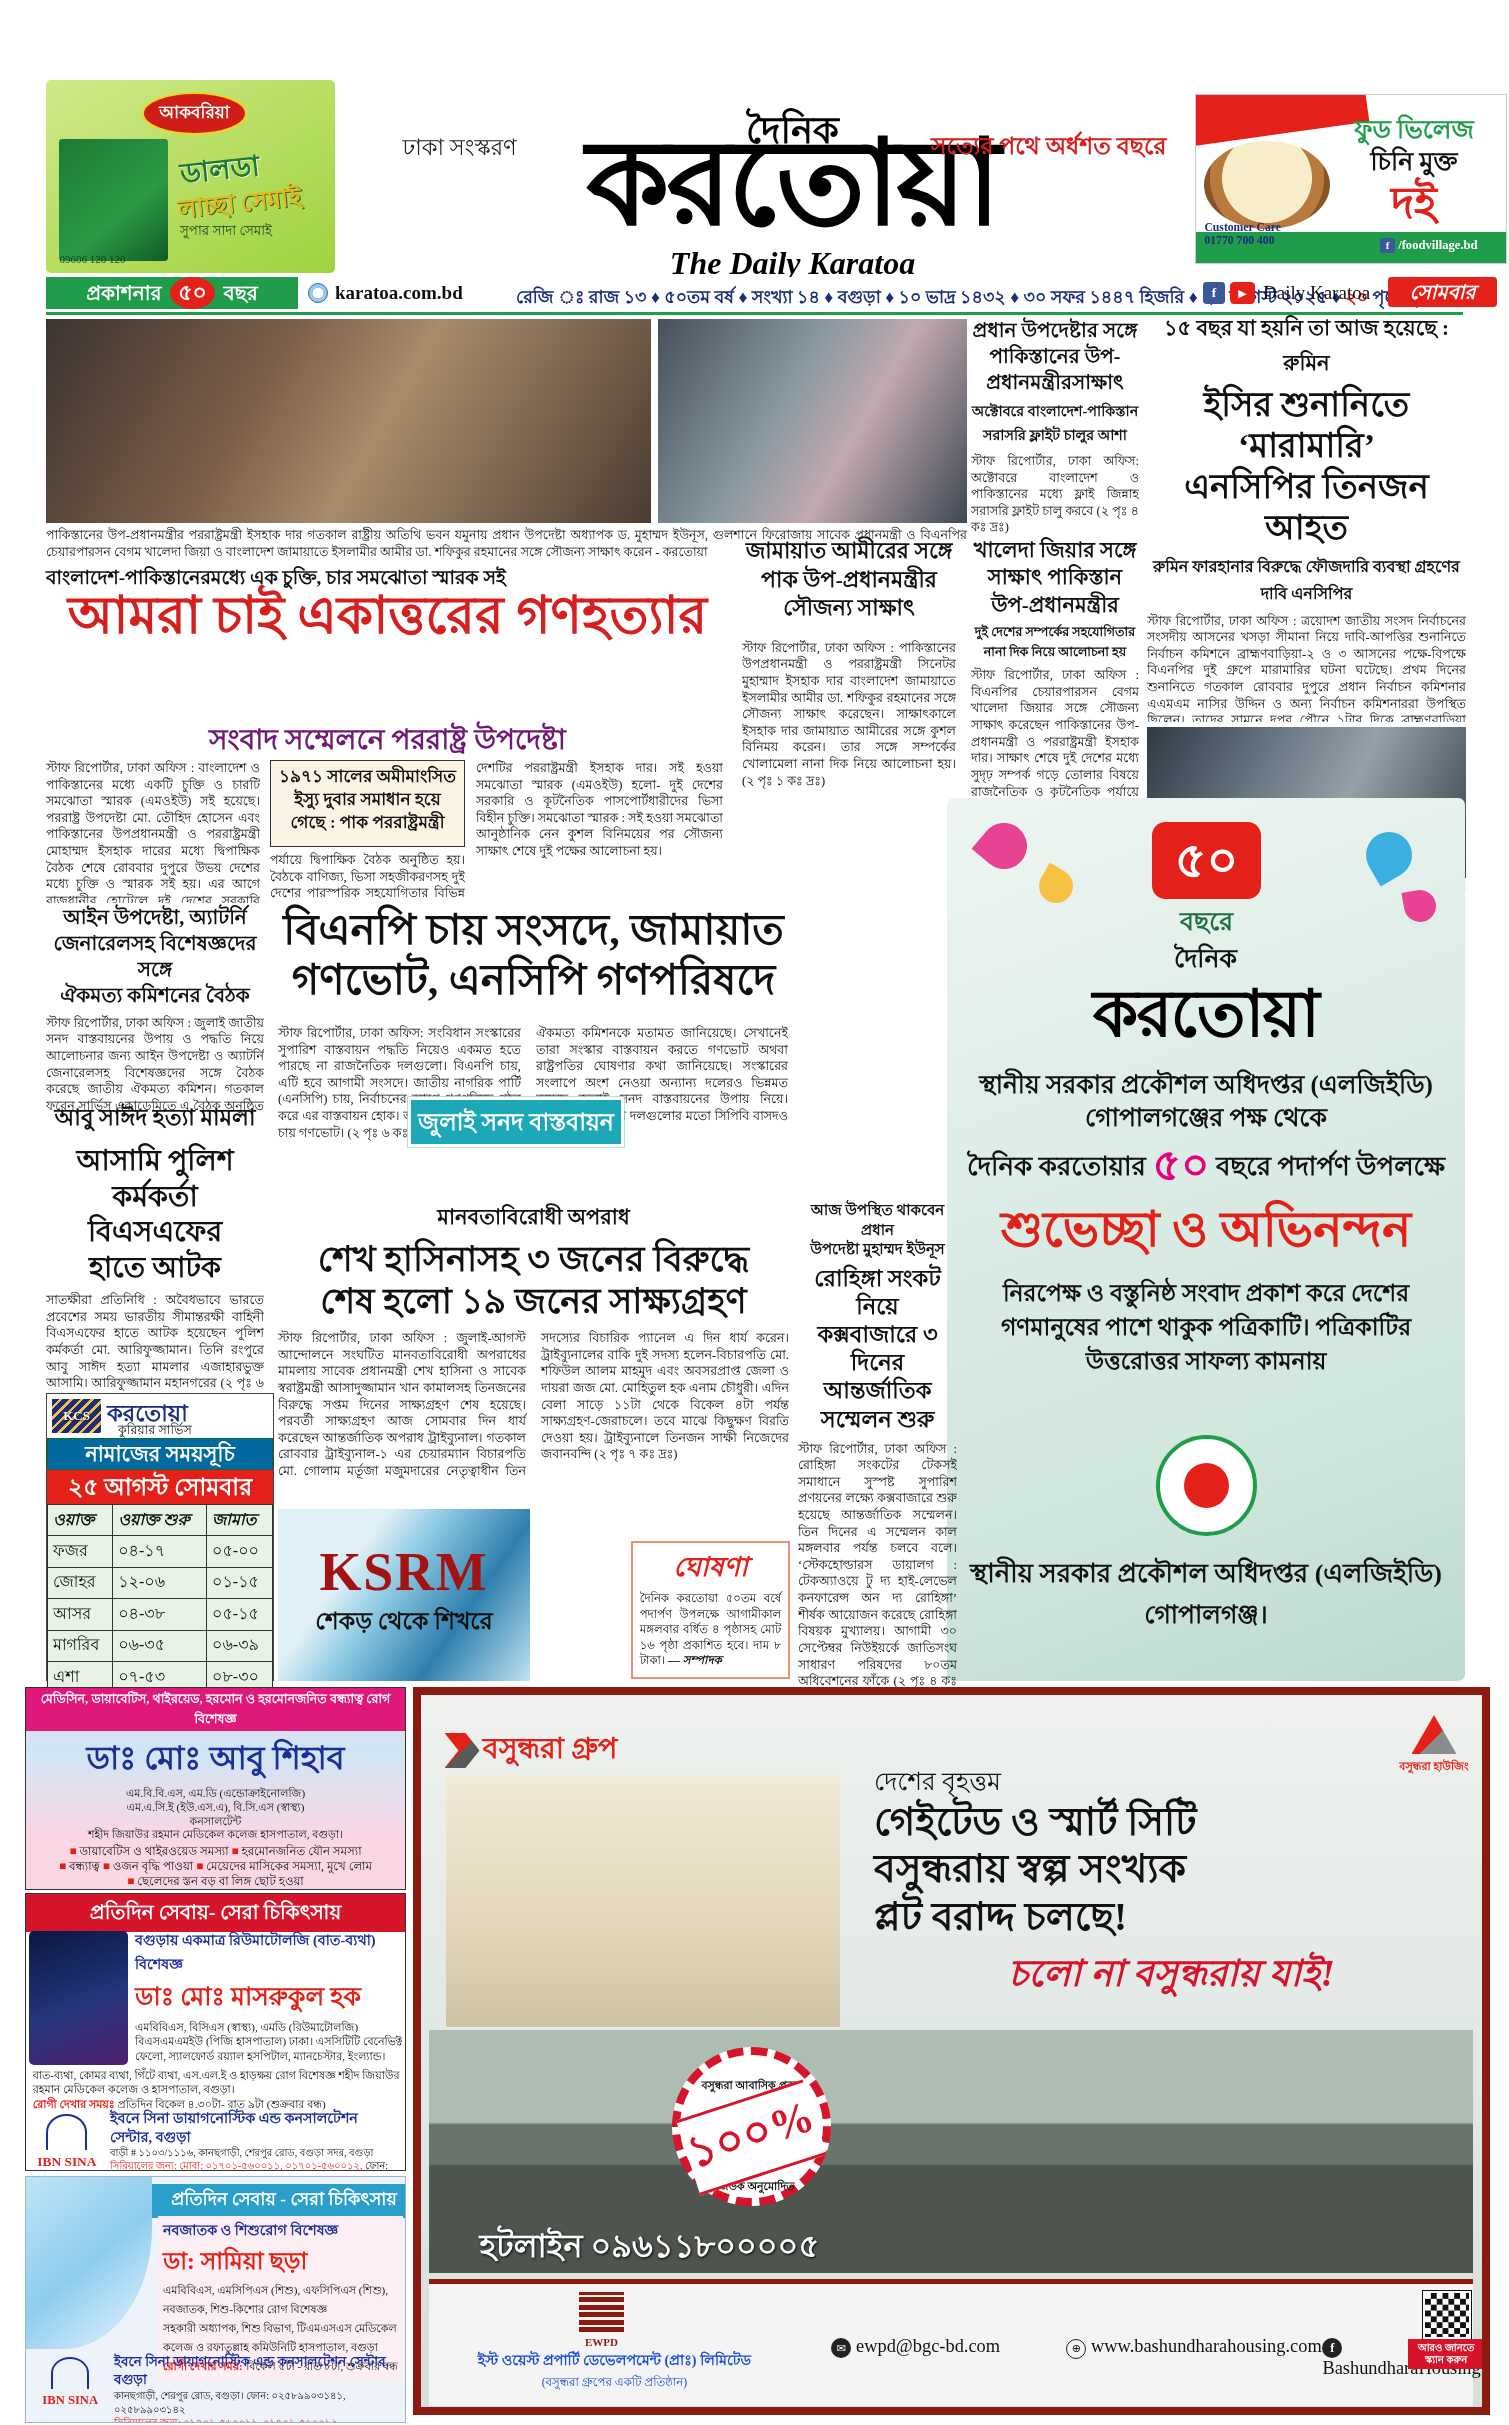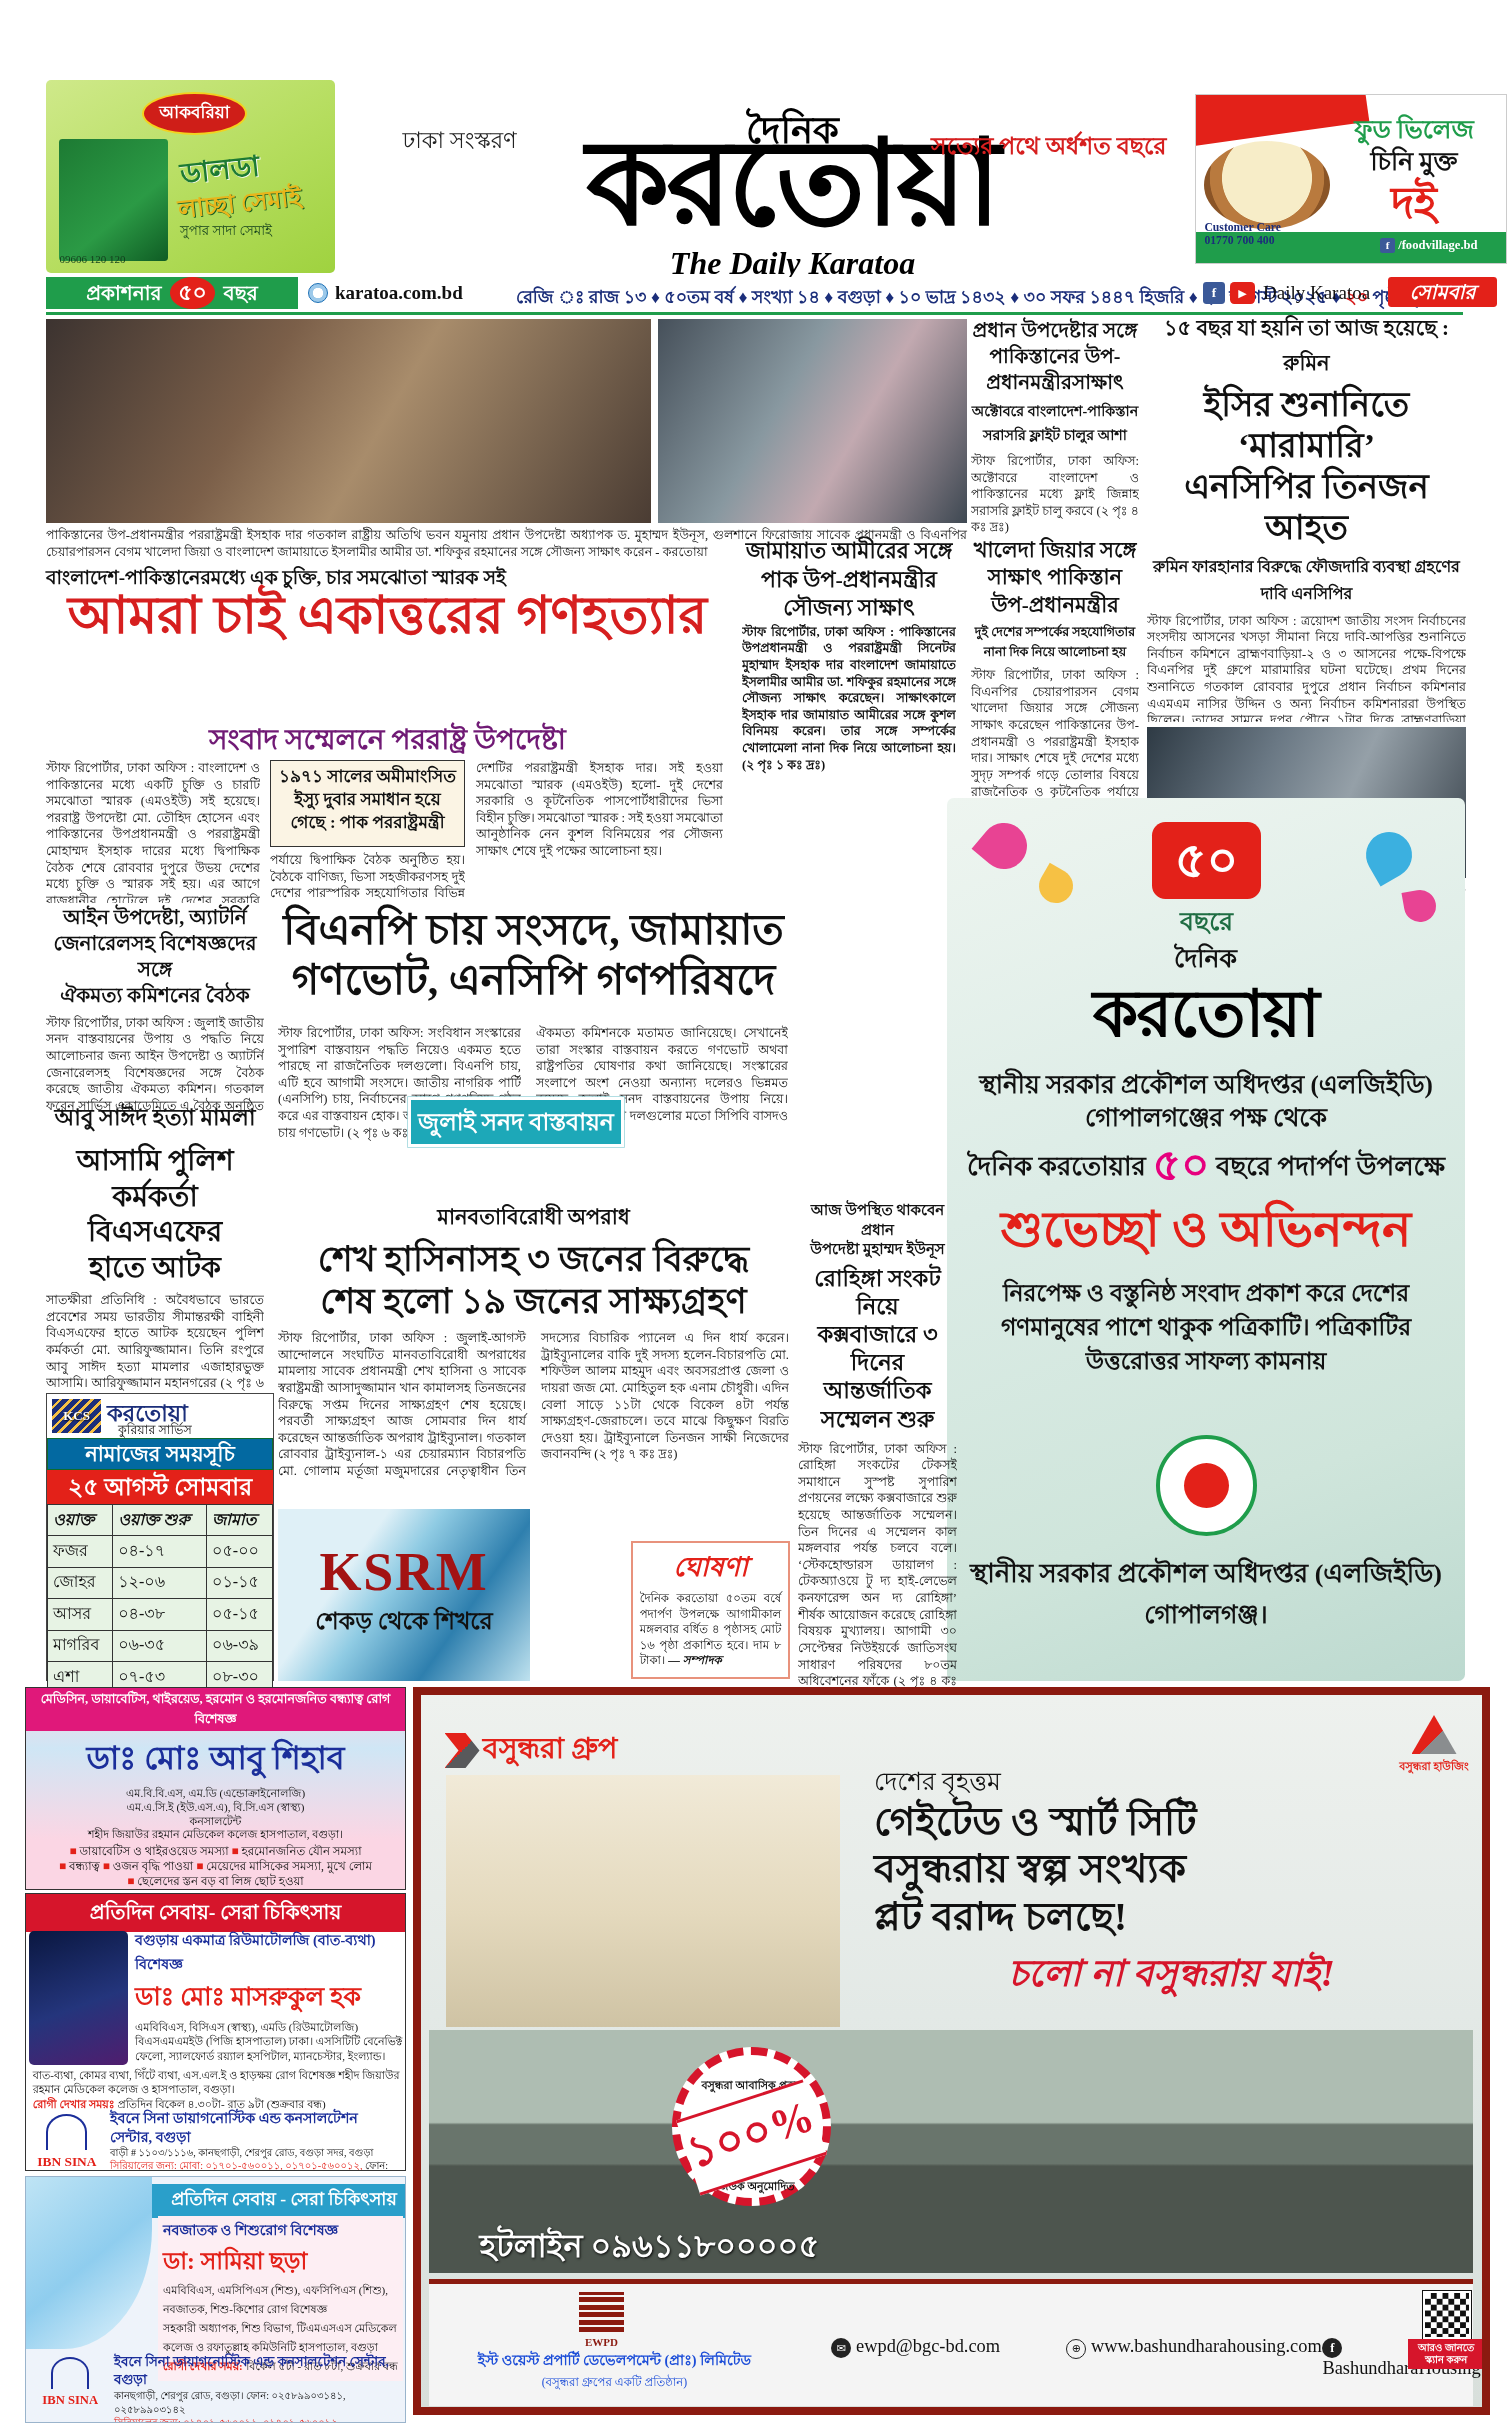--- a/index.html
+++ b/index.html
@@ -35,21 +35,21 @@
     </div>
     <div class="ab" style="left:134px;top:141px;width:151px;font-size:13.4px;color:#133f1d;">
       <span>সুপার সাদা সেমাই</span>
     </div>
     <div class="ab" style="left:13.4px;top:173px;width:168px;font-size:11px;color:#133f1d;">
       <span>09606 120 120</span>
     </div>
   </div>
 
   <div class="ab" style="left:394px;top:101px;width:797px;height:180px;">
-    <div class="ab" style="left:8.4px;top:22px;font-size:22.6px;color:#222;">
+    <div class="ab" style="left:8.4px;top:29px;font-size:22.6px;color:#222;">
       <span>ঢাকা সংস্করণ</span>
     </div>
     <div class="ab b c" style="left:252px;top:0px;width:293px;font-size:37px;color:#000;">
       <span>দৈনিক</span>
     </div>
     <div class="ab b c" style="left:50px;top:23.5px;width:696px;font-size:119px;line-height:1.0;color:#000;letter-spacing:-3.4px;">
       <span>করতোয়া</span>
     </div>
     <div class="ab b i c" style="left:252px;top:144px;width:293px;font-size:32px;color:#000;">
       <span>The Daily Karatoa</span>
@@ -137,21 +137,21 @@
     <span>পর্যায়ে দ্বিপাক্ষিক বৈঠক অনুষ্ঠিত হয়। বৈঠকে বাণিজ্য, ভিসা সহজীকরণসহ দুই দেশের পারস্পরিক সহযোগিতার বিভিন্ন দিক নিয়ে তৌহিদ হোসেন। পাকিস্তানের নেতৃত্ব দেন,   (২ পৃঃ ১ কঃ দ্রঃ)</span>
   </div>
   <div class="ab bodytxt" style="left:476px;top:760px;width:247px;height:143px;overflow:hidden;">
     <span>দেশটির পররাষ্ট্রমন্ত্রী ইসহাক দার। সই হওয়া সমঝোতা স্মারক (এমওইউ) হলো- দুই দেশের সরকারি ও কূটনৈতিক পাসপোর্টধারীদের ভিসা বিহীন চুক্তি। সমঝোতা স্মারক : সই হওয়া সমঝোতা আনুষ্ঠানিক নেন কুশল বিনিময়ের পর সৌজন্য সাক্ষাৎ শেষে দুই পক্ষের আলোচনা হয়।</span>
   </div>
 
   <div class="ab" style="left:742px;top:537px;width:214px;height:367px;">
     <div class="b c" style="font-size:22px;line-height:1.3;">
       <span>জামায়াত আমীরের সঙ্গে পাক উপ-প্রধানমন্ত্রীর সৌজন্য সাক্ষাৎ</span>
     </div>
-    <div class="bodytxt" style="margin-top:1px;height:260px;overflow:hidden;font-weight:bold;">
+    <div class="bodytxt" style="margin-top:17px;height:260px;overflow:hidden;">
       <span>স্টাফ রিপোর্টার, ঢাকা অফিস : পাকিস্তানের উপপ্রধানমন্ত্রী ও পররাষ্ট্রমন্ত্রী সিনেটর মুহাম্মাদ ইসহাক দার বাংলাদেশ জামায়াতে ইসলামীর আমীর ডা. শফিকুর রহমানের সঙ্গে সৌজন্য সাক্ষাৎ করেছেন। সাক্ষাৎকালে ইসহাক দার জামায়াত আমীরের সঙ্গে কুশল বিনিময় করেন। তার সঙ্গে সম্পর্কের খোলামেলা নানা দিক নিয়ে আলোচনা হয়।   (২ পৃঃ ১ কঃ দ্রঃ)</span>
     </div>
   </div>
 
   <div class="ab" style="left:971px;top:317px;width:168px;height:214px;">
     <div class="b c" style="font-size:20px;line-height:1.3;">
       <span>প্রধান উপদেষ্টার সঙ্গে পাকিস্তানের উপ-প্রধানমন্ত্রীরসাক্ষাৎ</span>
     </div>
     <div class="b c" style="font-size:14.3px;margin-top:5px;">
       <span>অক্টোবরে বাংলাদেশ-পাকিস্তান সরাসরি ফ্লাইট চালুর আশা</span>

